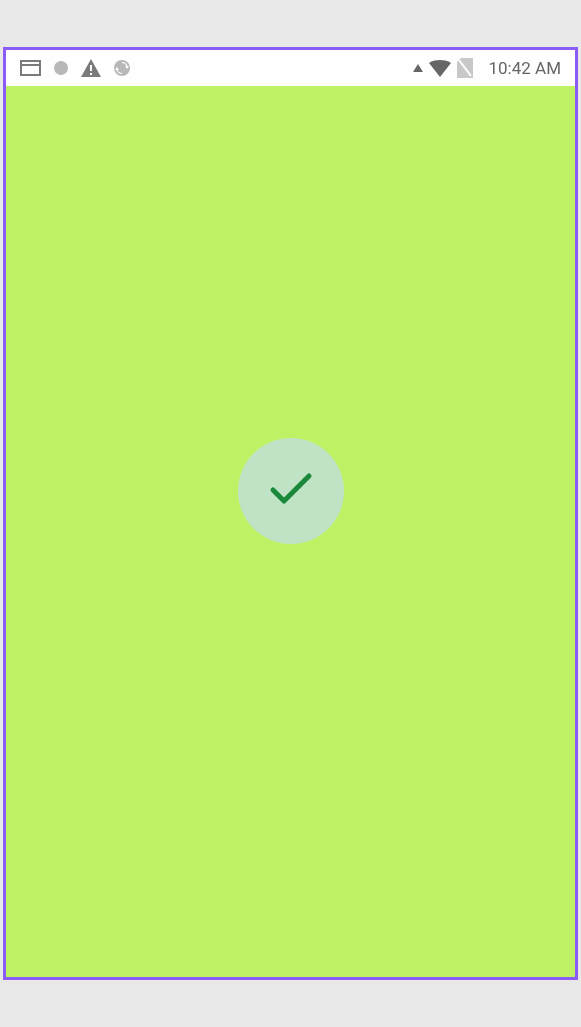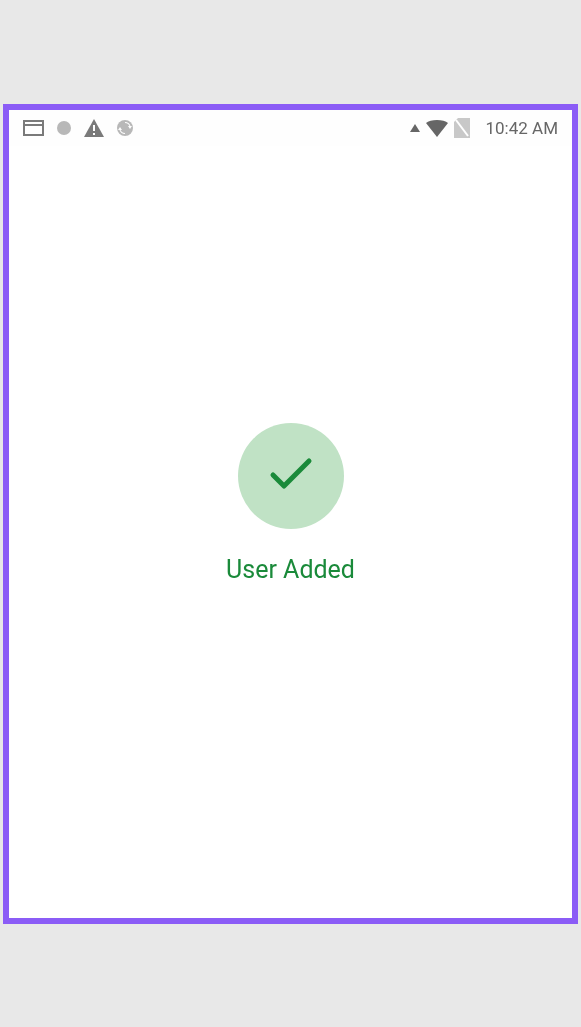--- a/index.html
+++ b/index.html
@@ -11,23 +11,23 @@
       width: 581px;
       height: 1027px;
       background: #e8e8e8;
       font-family: -apple-system, BlinkMacSystemFont, 'Segoe UI', Roboto, sans-serif;
       display: flex;
       align-items: center;
       justify-content: center;
     }
     .device-frame {
       width: 575px;
-      height: 820px;
-      background: #ffffff;
-      border: 6px solid #8b5cf6;
+      height: 933px;
+      background: #bef264;
+      border: 3px solid #8b5cf6;
       position: relative;
       overflow: hidden;
     }
     .status-bar {
       height: 36px;
       display: flex;
       align-items: center;
       justify-content: space-between;
       padding: 0 14px;
       background: #fefefe;
@@ -138,15 +138,14 @@
   </div>
 
   <div class="content">
     <div class="success-circle">
       <span class="checkmark">
         <svg width="48" height="38" viewBox="0 0 48 38" fill="none">
           <path d="M6 20 L17 31 L42 6" stroke="#1a8a3a" stroke-width="5" stroke-linecap="round" stroke-linejoin="round"></path>
         </svg>
       </span>
     </div>
-    <div class="success-text">User Added</div>
   </div>
 </div>
 
 </body></html>

